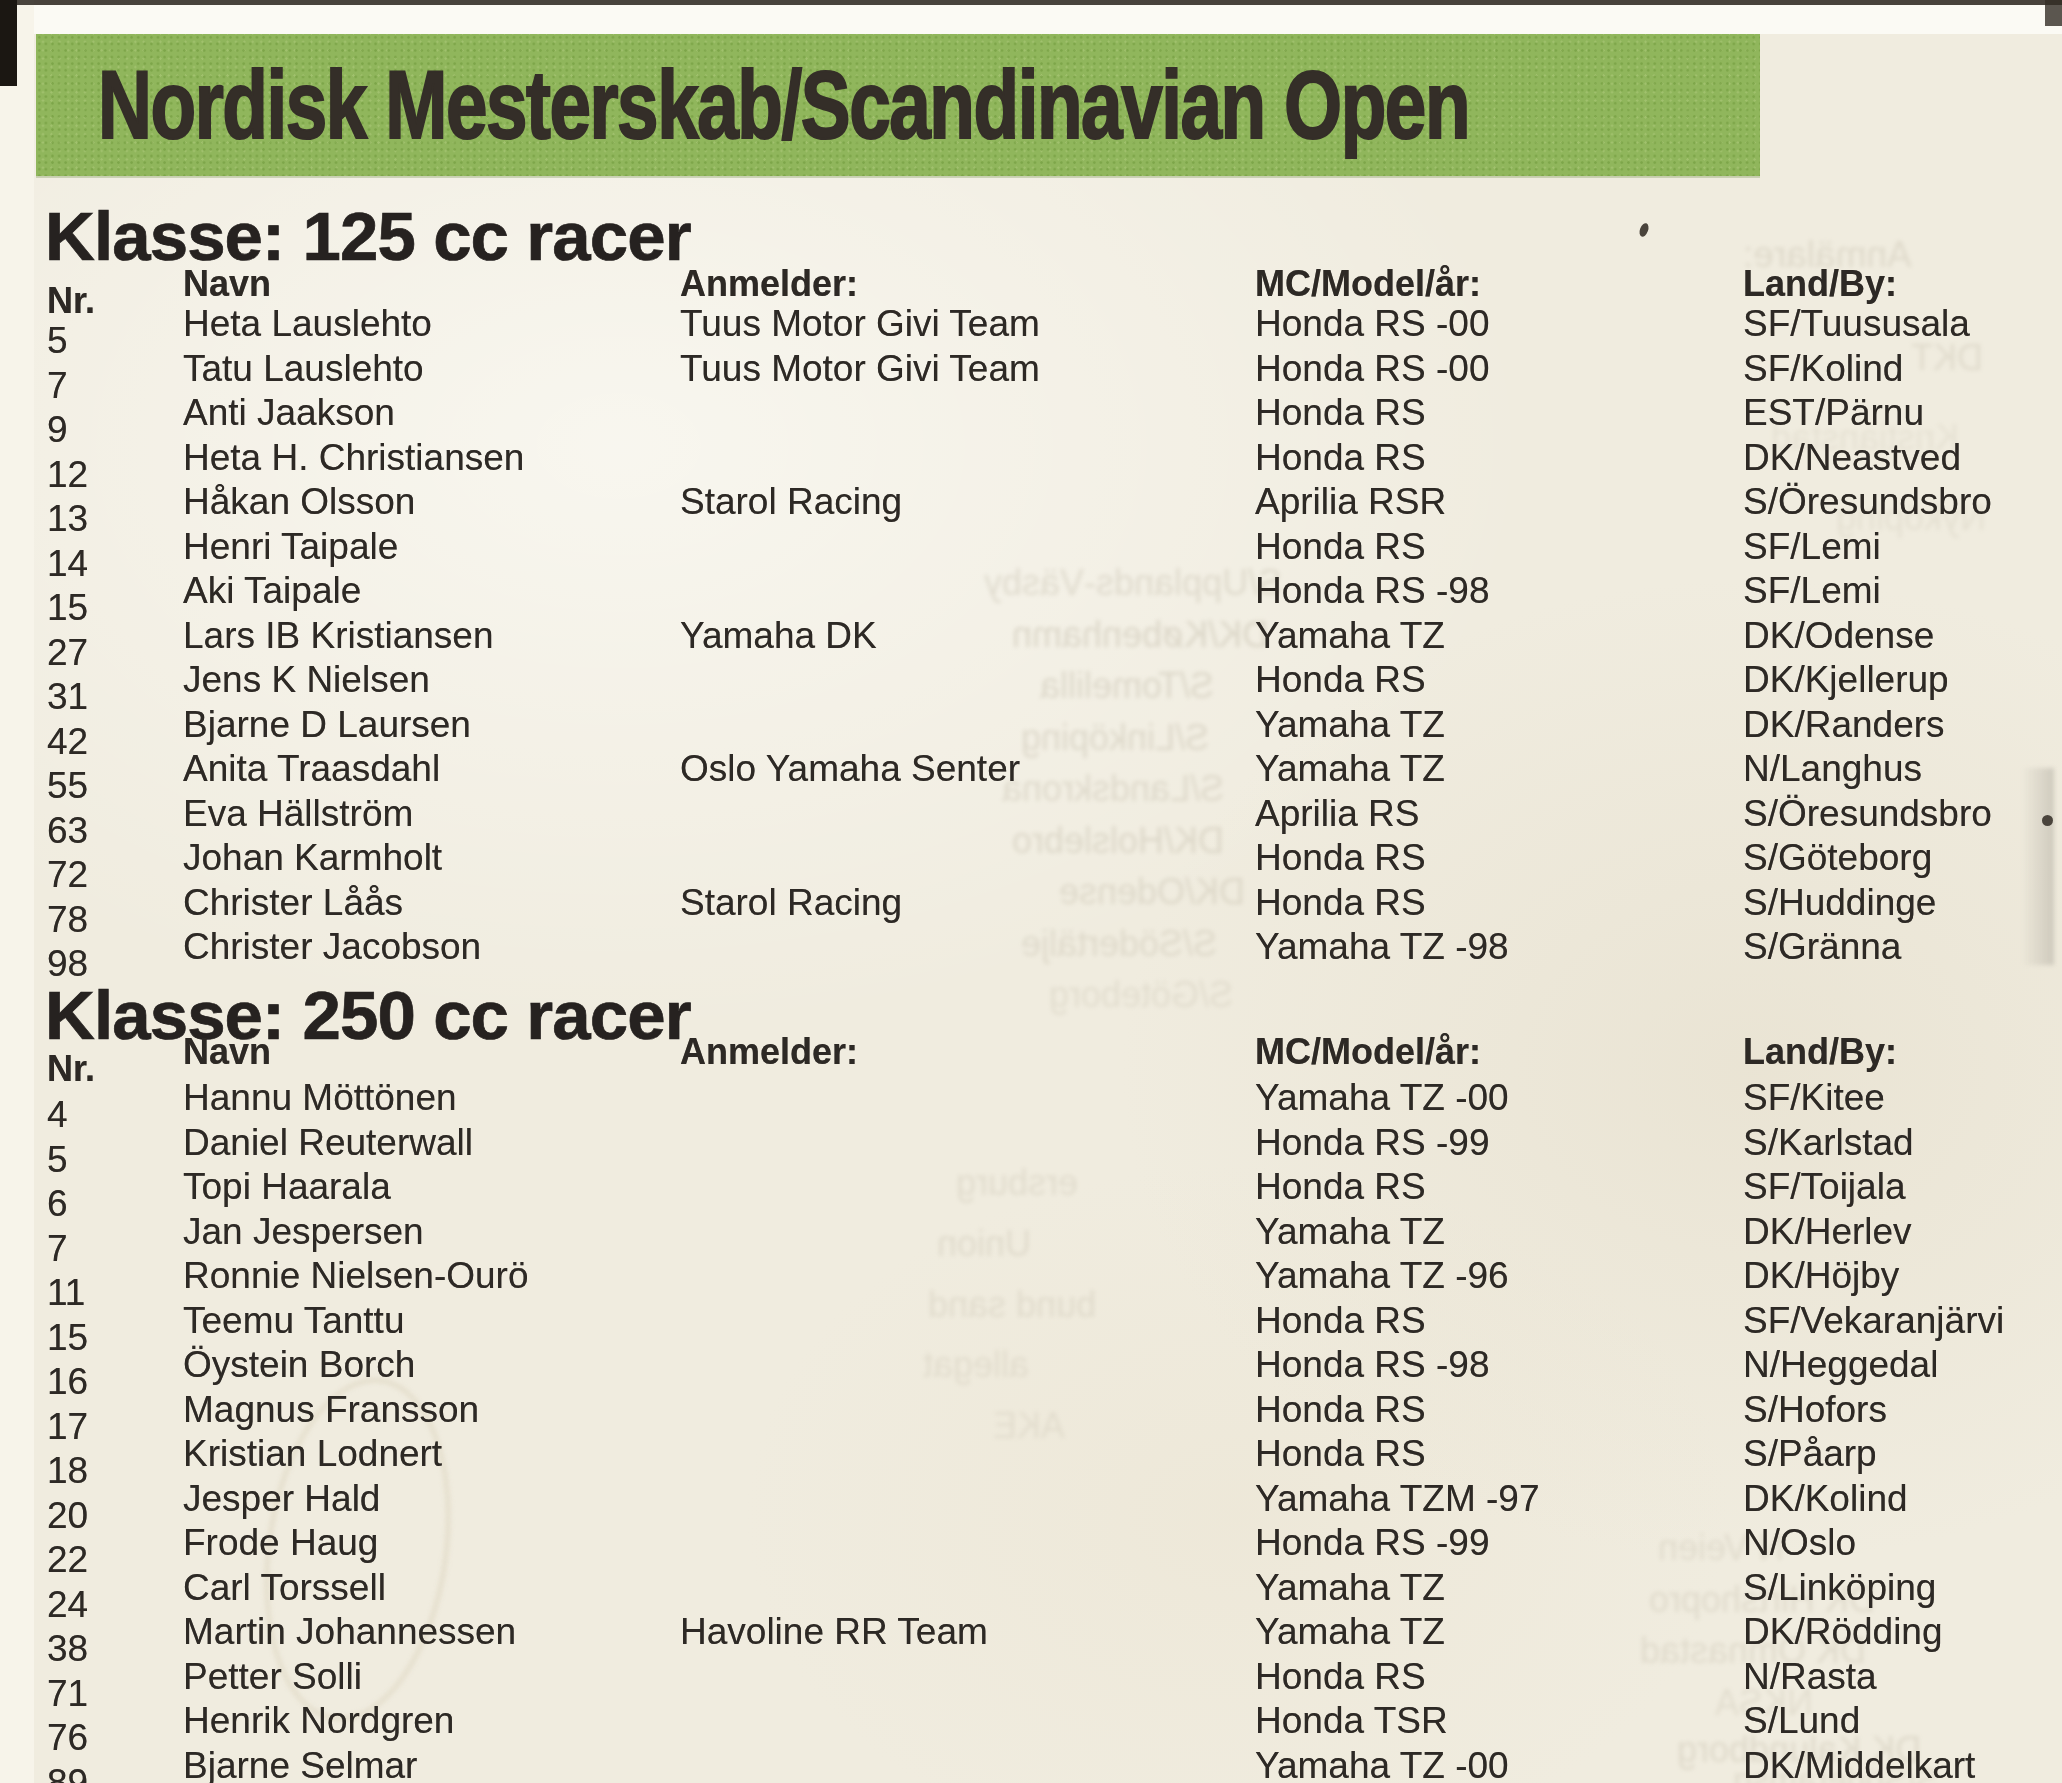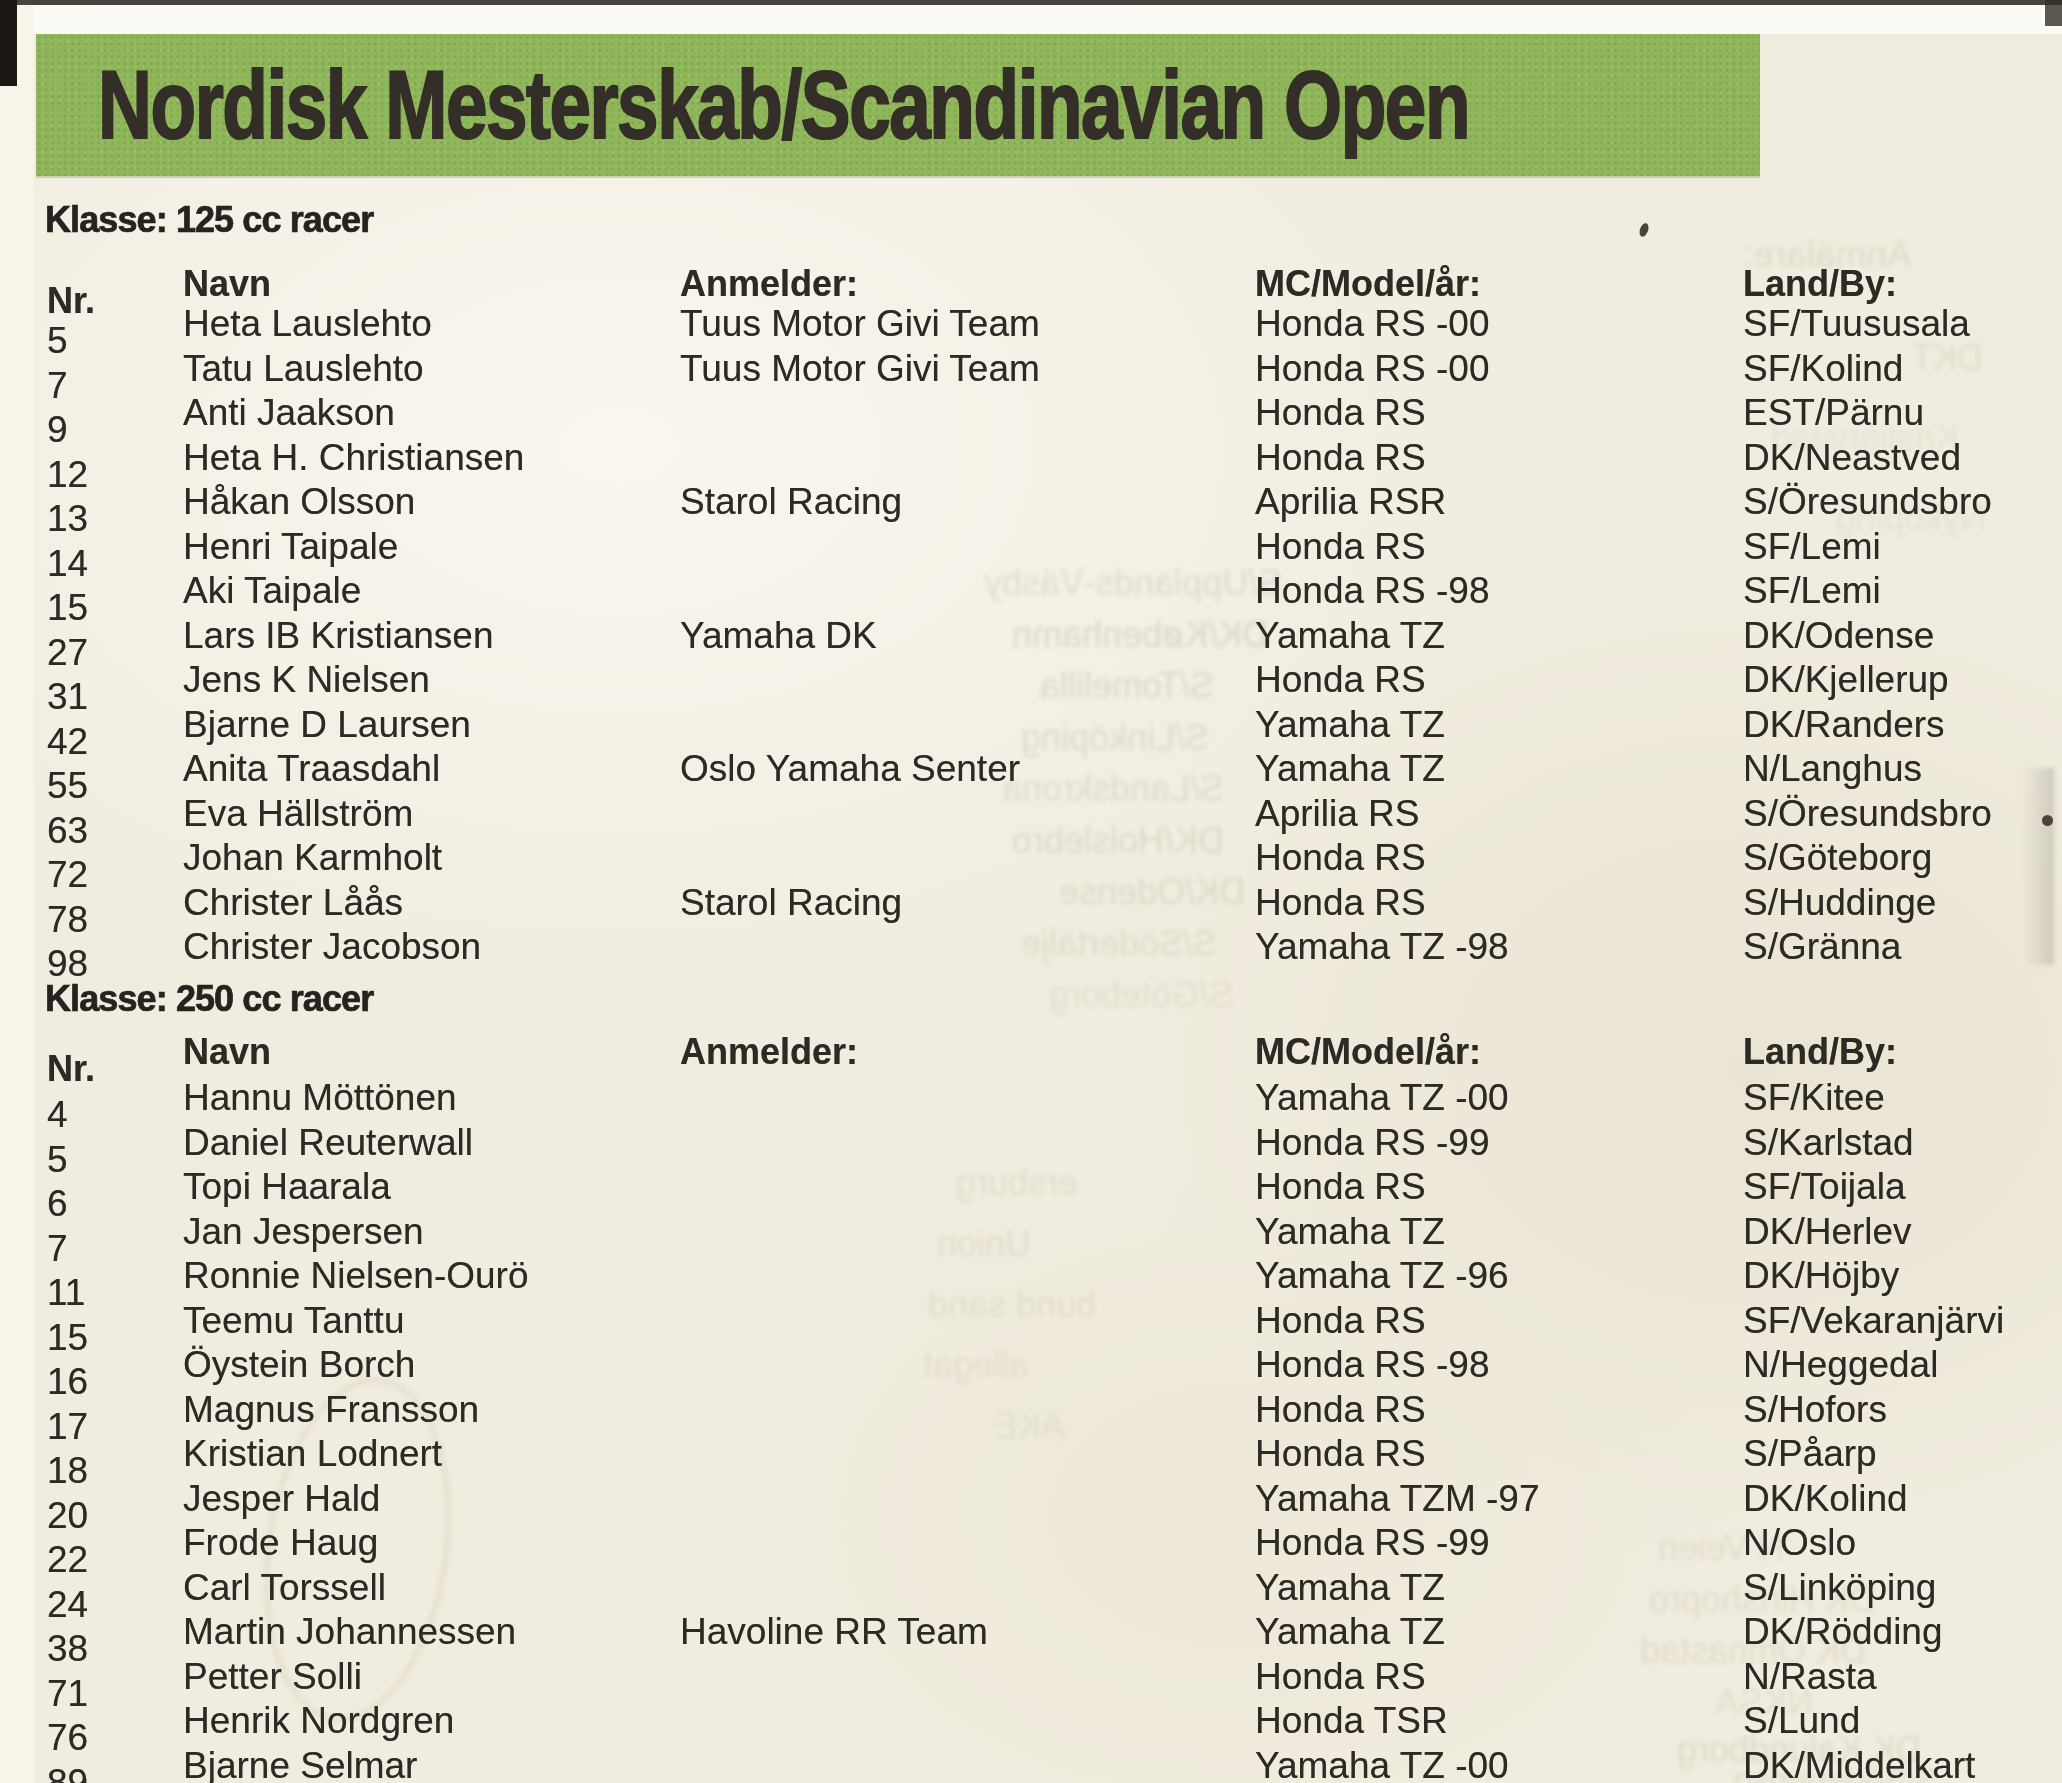--- a/index.html
+++ b/index.html
@@ -38,21 +38,21 @@
     margin:0;position:absolute;left:62px;top:0;height:142px;
     font-size:97px;font-weight:800;line-height:142px;
     color:#342e28;letter-spacing:-1.9px;white-space:nowrap;
     transform:scaleX(0.77);transform-origin:left center;
     -webkit-text-stroke:2.1px #342e28;
     text-shadow:0 0 0.9px rgba(52,46,40,.6);
   }
 
   .klasse-heading{
     margin:0;position:absolute;left:45px;
-    font-size:36px;font-weight:800;letter-spacing:-0.9px;color:#262220;
+    font-size:69px;font-weight:800;letter-spacing:-0.9px;color:#262220;
     -webkit-text-stroke:0.7px #262220;white-space:nowrap;line-height:1;
   }
   #t125-heading{top:202px;}
   #t250-heading{top:981px;}
 
   .thead{position:absolute;left:0;top:0;width:2062px;height:43px;font-weight:700;font-size:36px;line-height:1;}
   #thead-0{top:266px;}
   #thead-1{top:1034px;}
 
   .rows{position:absolute;left:0;width:2062px;}

